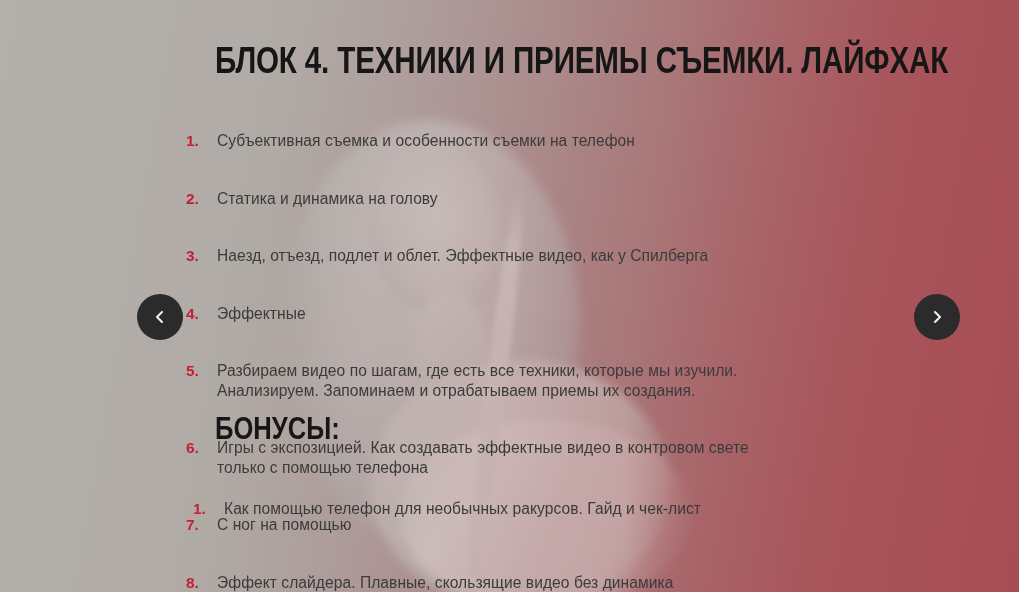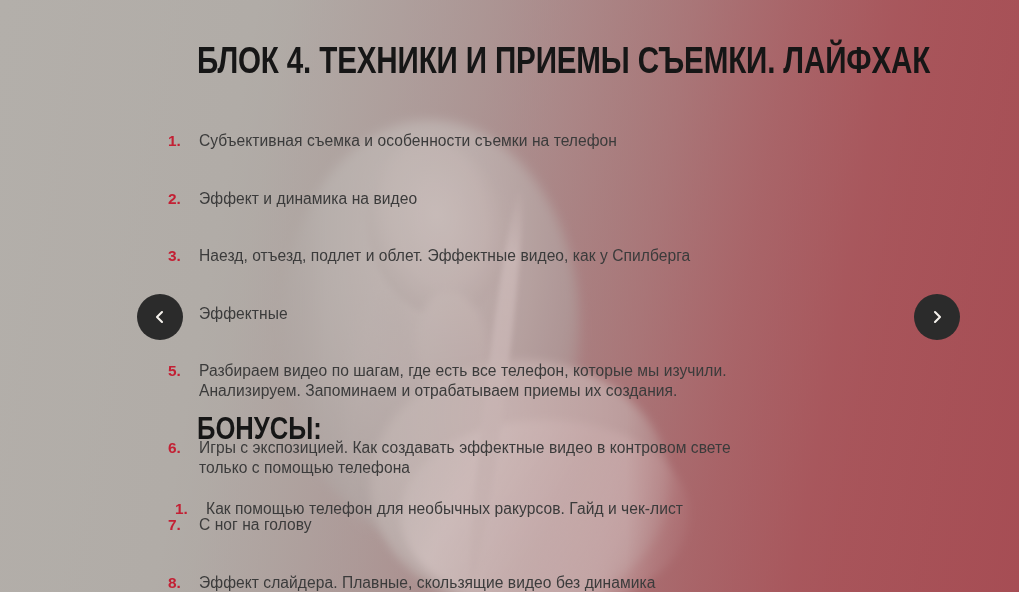--- a/index.html
+++ b/index.html
@@ -105,21 +105,21 @@
         rgba(172,150,148,.50) 44%,
         rgba(170,118,120,.50) 62%,
         rgba(168,86,92,.62) 80%,
         rgba(166,77,84,.74) 100%);
     pointer-events:none;
   }
 
   
   .content {
     position:absolute;
-    left:168px; top:0;
+    left:186px; top:0;
     width:720px; height:592px;
   }
 
   .block-title {
     position:absolute; left:29px; top:41px;
     font-family:"Liberation Sans Narrow","Liberation Sans", sans-serif;
     font-weight:bold;
     font-size:37px;
     line-height:40px;
     letter-spacing:-.2px;
@@ -206,41 +206,41 @@
 
     <h1 class="block-title">БЛОК 4. ТЕХНИКИ И ПРИЕМЫ СЪЕМКИ. ЛАЙФХАК</h1>
 
     <ol class="lst main-list">
       <li>
         <span class="num">1.</span>
         <span class="txt">Субъективная съемка и особенности съемки на телефон</span>
       </li>
       <li>
         <span class="num">2.</span>
-        <span class="txt">Эффект и динамика на видео</span>
+        <span class="txt">Статика и динамика на голову</span>
       </li>
       <li>
         <span class="num">3.</span>
         <span class="txt">Наезд, отъезд, подлет и облет. Эффектные видео, как у Спилберга</span>
       </li>
       <li>
         <span class="num">4.</span>
         <span class="txt">Эффектные</span>
       </li>
       <li class="tall">
         <span class="num">5.</span>
-        <span class="txt">Разбираем видео по шагам, где есть все телефон, которые мы изучили. Анализируем. Запоминаем и отрабатываем приемы их создания.</span>
+        <span class="txt">Разбираем видео по шагам, где есть все техники, которые мы изучили. Анализируем. Запоминаем и отрабатываем приемы их создания.</span>
       </li>
       <li class="tall">
         <span class="num">6.</span>
         <span class="txt">Игры с экспозицией. Как создавать эффектные видео в контровом свете только с помощью телефона</span>
       </li>
       <li>
         <span class="num">7.</span>
-        <span class="txt">С ног на голову</span>
+        <span class="txt">С ног на помощью</span>
       </li>
       <li>
         <span class="num">8.</span>
         <span class="txt">Эффект слайдера. Плавные, скользящие видео без динамика</span>
       </li>
     </ol>
 
     <h2 class="bonus-title">БОНУСЫ:</h2>
 
     <ol class="lst bonus-list">

